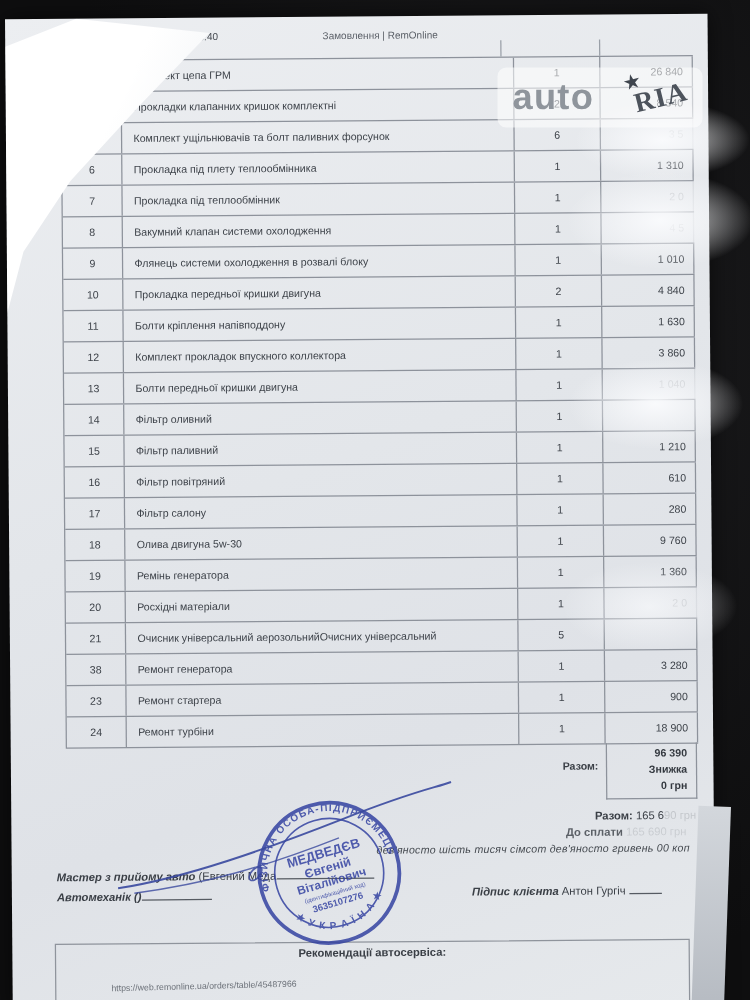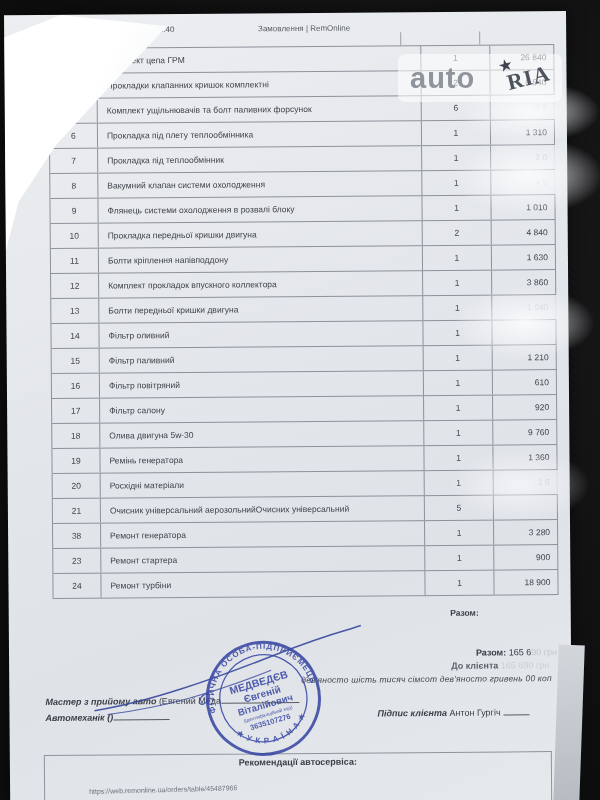--- a/index.html
+++ b/index.html
@@ -23,21 +23,21 @@
   }
   .hdr-date{position:absolute;left:128px;top:11px;font-size:8px;color:#474c53;}
   .hdr-title{position:absolute;left:40px;top:11px;width:520px;text-align:center;font-size:8px;color:#5a5f67;}
   .vtick{position:absolute;width:1px;height:13px;background:#9aa0a8;top:20px;}
   .tbl{position:absolute;left:44px;top:33px;width:505px;border-top:1px solid #8d929b;border-left:1px solid #8d929b;font-size:8.5px;color:#3e434a;}
   .trow{display:flex;height:24px;border-bottom:1px solid #8d929b;align-items:center;}
   .c{height:100%;display:flex;align-items:center;border-right:1px solid #8d929b;box-sizing:border-box;}
   .c.num{width:48px;justify-content:center;}
   .c.name{flex:1;padding-left:9px;}
   .c.qty{width:69px;justify-content:center;}
-  .c.amount{width:64px;justify-content:flex-end;padding-right:7px;}
+  .c.amount{width:74px;justify-content:flex-end;padding-right:7px;}
   .faint{opacity:.22;}
   .glare{position:absolute;pointer-events:none;z-index:5;
     background:radial-gradient(closest-side, rgba(250,251,253,.95), rgba(250,251,253,0));}
   .totals-box{position:absolute;left:476px;top:583px;width:73px;box-sizing:border-box;
     border:1px solid #8d929b;border-top:none;font-size:8.5px;color:#33383f;font-weight:700;
     text-align:right;padding:2px 7px 3px 2px;line-height:13px;}
   .razom-label{position:absolute;left:360px;top:596px;width:110px;text-align:right;font-size:8.5px;font-weight:700;color:#3a3f46;}
   .grand{position:absolute;left:300px;top:636px;width:248px;text-align:right;font-size:9px;color:#3a3f46;}
   .grand b{font-weight:700;}
   .due{position:absolute;left:300px;top:649px;width:240px;text-align:right;font-size:9px;color:#3a3f46;opacity:.8;}
@@ -155,21 +155,21 @@
       <div class="trow">
     <div class="c num">16</div>
     <div class="c name">Фільтр повітряний</div>
     <div class="c qty">1</div>
     <div class="c amount">610</div>
   </div>
       <div class="trow">
     <div class="c num">17</div>
     <div class="c name">Фільтр салону</div>
     <div class="c qty">1</div>
-    <div class="c amount">920</div>
+    <div class="c amount">280</div>
   </div>
       <div class="trow">
     <div class="c num">18</div>
     <div class="c name">Олива двигуна 5w-30</div>
     <div class="c qty">1</div>
     <div class="c amount">9 760</div>
   </div>
       <div class="trow">
     <div class="c num">19</div>
     <div class="c name">Ремінь генератора</div>
@@ -206,28 +206,33 @@
     <div class="c qty">1</div>
     <div class="c amount">18 900</div>
   </div>
     </div>
 
   <div class="glare" style="left:455px;top:70px;width:140px;height:62px;"></div>
   <div class="glare" style="left:448px;top:126px;width:150px;height:78px;"></div>
   <div class="glare" style="left:448px;top:276px;width:140px;height:72px;"></div>
   <div class="glare" style="left:442px;top:438px;width:140px;height:72px;opacity:.7;"></div>
 
+  <div class="totals-box">
+    <div>96 390</div>
+    <div>Знижка</div>
+    <div>0 грн</div>
+  </div>
   <div class="razom-label">Разом:</div>
 
   <div class="grand">
     <b>Разом:</b>
     <span>165 6</span><span class="vfaint">90 грн</span>
   </div>
   <div class="due">
-    <b>До клієнта</b>
+    <b>До сплати</b>
     <span class="vfaint">165 690 грн</span>
   </div>
 
   <div class="words">дев'яносто шість тисяч сімсот дев'яносто гривень 00 коп</div>
 
   <div class="master">
     <div><b>Мастер з прийому авто</b><span> (Евгений Меда</span><span class="sig-line" style="width:78px;"></span></div>
     <div><b>Автомеханік ()</b><span class="sig-line" style="width:56px;"></span></div>
   </div>
 

